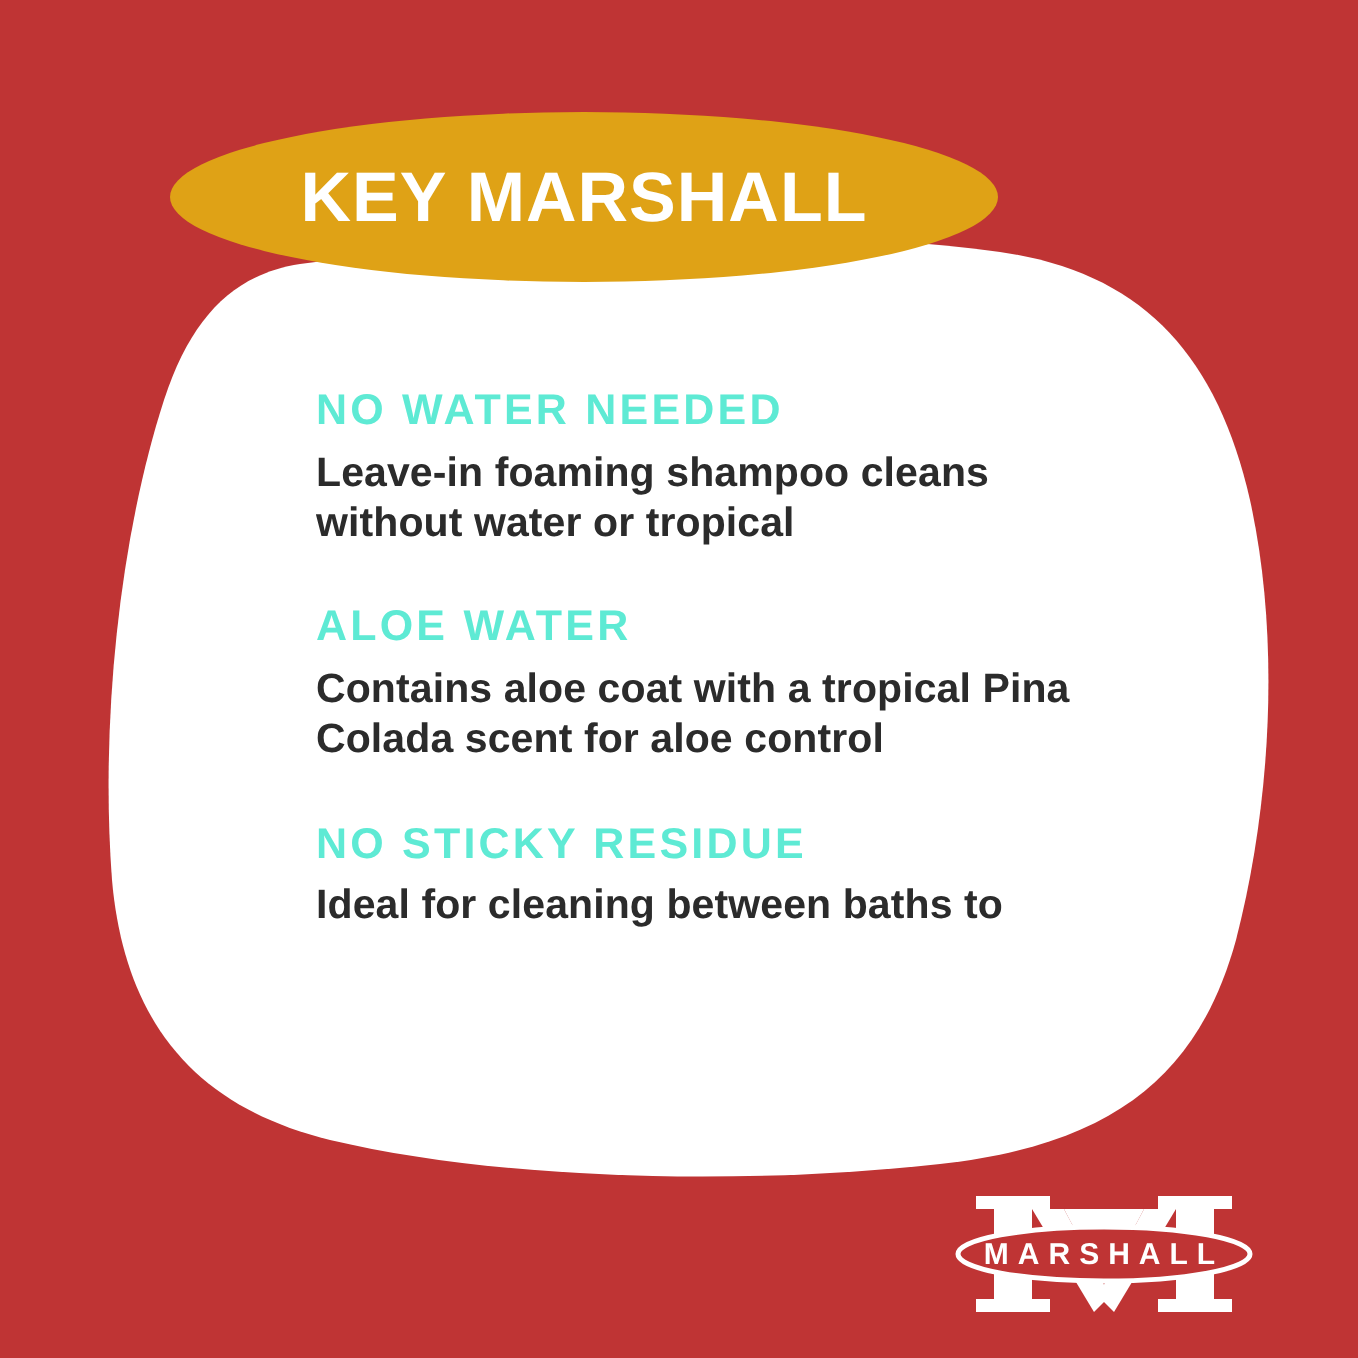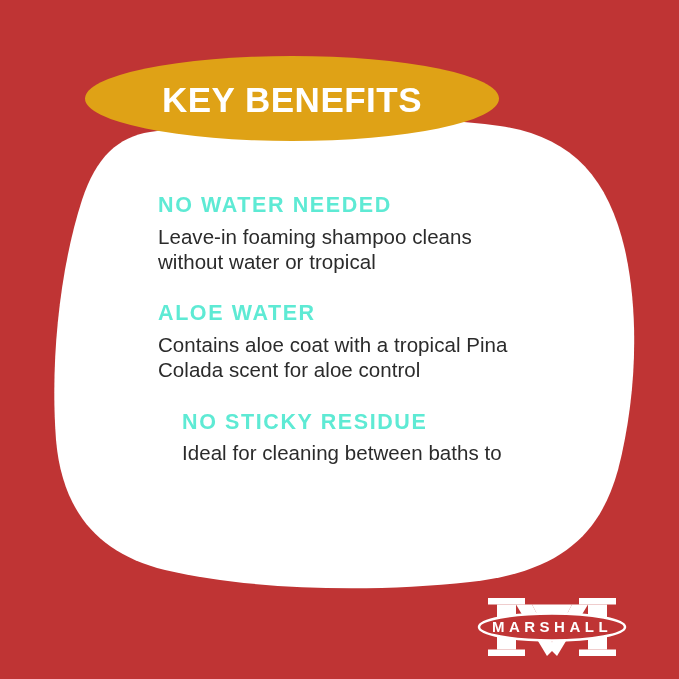--- a/index.html
+++ b/index.html
@@ -64,35 +64,35 @@
     position: absolute;
     left: 158px;
     top: 192px;
     width: 430px;
     z-index: 4;
   }
 
   .benefit {
     margin-bottom: 26px;
   }
-  .benefit:last-child { margin-bottom: 0; margin-left: 24px; }
+  .benefit:last-child { margin-bottom: 0; }
 
   .benefit-title {
     font-size: 21.5px;
     font-weight: bold;
     letter-spacing: 1.6px;
     color: #5eead4;
     line-height: 1.28;
     margin-bottom: 4px;
     white-space: nowrap;
   }
 
   .benefit-body {
     font-size: 20.5px;
-    font-weight: 400;
+    font-weight: 700;
     color: #2b2b2b;
     line-height: 1.24;
     letter-spacing: 0.05px;
   }
 
   
   .brand-logo {
     position: absolute;
     left: 476px;
     top: 594px;
@@ -112,21 +112,21 @@
              C 570 136, 608 176, 625 250
              C 640 318, 636 400, 618 470
              C 600 535, 560 572, 470 582
              C 370 593, 250 590, 165 570
              C 95 553, 62 508, 56 440
              C 50 360, 60 268, 82 200
              C 96 157, 118 137, 150 132 Z" fill="#ffffff"></path>
   </svg>
 
   <div class="banner">
-    <div class="banner-label">KEY BENEFITS</div>
+    <div class="banner-label">KEY MARSHALL</div>
   </div>
 
   <div class="benefits">
 
     <div class="benefit">
       <div class="benefit-title">NO WATER NEEDED</div>
       <div class="benefit-body">
         <div>Leave-in foaming shampoo cleans</div>
         <div>without water or tropical</div>
       </div>

